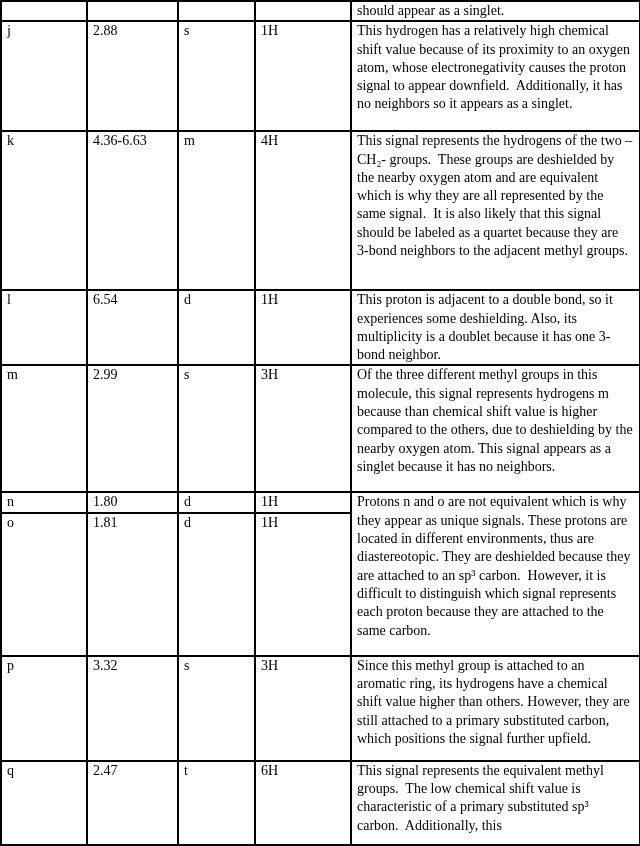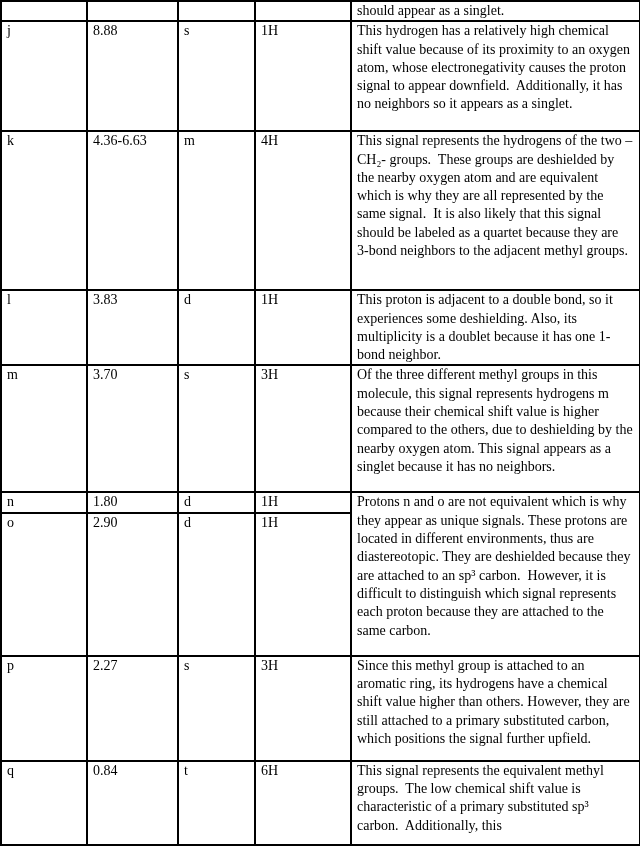--- a/index.html
+++ b/index.html
@@ -57,74 +57,74 @@
       <tr class="r-partial">
     <td></td>
     <td></td>
     <td></td>
     <td></td>
     <td class="comment">should appear as a singlet.</td>
   </tr>
 
   <tr class="r-j">
     <td>j</td>
-    <td>8.88</td>
+    <td>2.88</td>
     <td>s</td>
     <td>1H</td>
     <td class="comment">This hydrogen has a relatively high chemical shift value because of its proximity to an oxygen atom, whose electronegativity causes the proton signal to appear downfield.  Additionally, it has no neighbors so it appears as a singlet.</td>
   </tr>
 
   <tr class="r-k">
     <td>k</td>
     <td>4.36-6.63</td>
     <td>m</td>
     <td>4H</td>
     <td class="comment">This signal represents the hydrogens of the two –CH₂- groups.  These groups are deshielded by the nearby oxygen atom and are equivalent which is why they are all represented by the same signal.  It is also likely that this signal should be labeled as a quartet because they are 3-bond neighbors to the adjacent methyl groups.</td>
   </tr>
 
   <tr class="r-l">
     <td>l</td>
-    <td>3.83</td>
+    <td>6.54</td>
     <td>d</td>
     <td>1H</td>
-    <td class="comment">This proton is adjacent to a double bond, so it experiences some deshielding. Also, its multiplicity is a doublet because it has one 1-bond neighbor.</td>
+    <td class="comment">This proton is adjacent to a double bond, so it experiences some deshielding. Also, its multiplicity is a doublet because it has one 3-bond neighbor.</td>
   </tr>
 
   <tr class="r-m">
     <td>m</td>
-    <td>3.70</td>
+    <td>2.99</td>
     <td>s</td>
     <td>3H</td>
-    <td class="comment">Of the three different methyl groups in this molecule, this signal represents hydrogens m because their chemical shift value is higher compared to the others, due to deshielding by the nearby oxygen atom. This signal appears as a singlet because it has no neighbors.</td>
+    <td class="comment">Of the three different methyl groups in this molecule, this signal represents hydrogens m because than chemical shift value is higher compared to the others, due to deshielding by the nearby oxygen atom. This signal appears as a singlet because it has no neighbors.</td>
   </tr>
 
   <tr class="r-n">
     <td>n</td>
     <td>1.80</td>
     <td>d</td>
     <td>1H</td>
     <td class="comment" rowspan="2">Protons n and o are not equivalent which is why they appear as unique signals. These protons are located in different environments, thus are diastereotopic. They are deshielded because they are attached to an sp³ carbon.  However, it is difficult to distinguish which signal represents each proton because they are attached to the same carbon.</td>
   </tr>
 
   <tr class="r-o">
     <td>o</td>
-    <td>2.90</td>
+    <td>1.81</td>
     <td>d</td>
     <td>1H</td>
   </tr>
 
   <tr class="r-p">
     <td>p</td>
-    <td>2.27</td>
+    <td>3.32</td>
     <td>s</td>
     <td>3H</td>
     <td class="comment">Since this methyl group is attached to an aromatic ring, its hydrogens have a chemical shift value higher than others. However, they are still attached to a primary substituted carbon, which positions the signal further upfield.</td>
   </tr>
 
   <tr class="r-q">
     <td>q</td>
-    <td>0.84</td>
+    <td>2.47</td>
     <td>t</td>
     <td>6H</td>
     <td class="comment">This signal represents the equivalent methyl groups.  The low chemical shift value is characteristic of a primary substituted sp³ carbon.  Additionally, this</td>
   </tr>
 </tbody>
   </table>
 
 </body></html>

